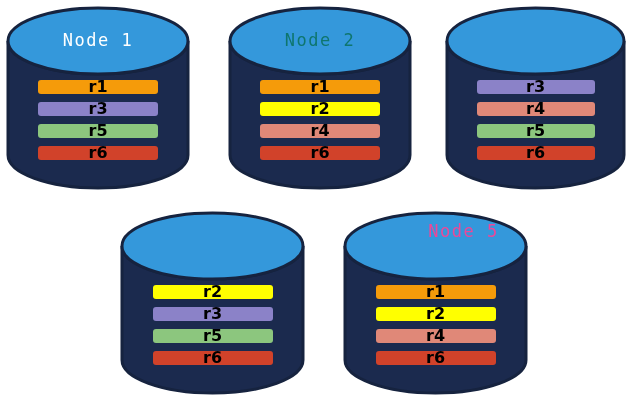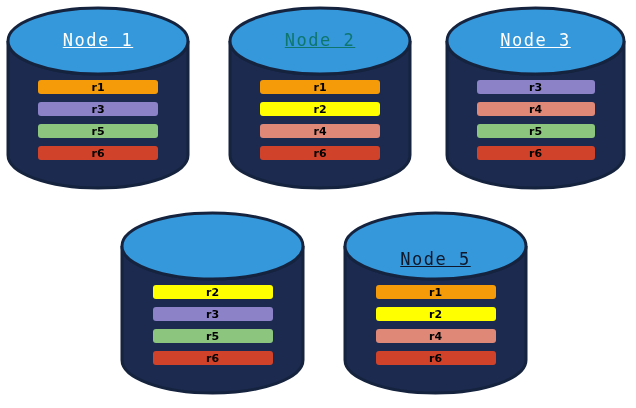--- a/index.html
+++ b/index.html
@@ -28,21 +28,20 @@
     position: absolute;
     left: 0;
     width: 100%;
     text-align: center;
     color: #ffffff;
     font-family: "DejaVu Sans Mono", "Liberation Mono", monospace;
     font-size: 17px;
     letter-spacing: 1.5px;
     white-space: pre;
     pointer-events: none;
-    text-decoration: underline;
   }
   .replica-stack {
     position: absolute;
     left: 0;
     width: 100%;
   }
   .replica {
     position: relative;
     height: 14px;
     border-radius: 3px;
@@ -50,21 +49,21 @@
     box-sizing: border-box;
     display: flex;
     align-items: center;
     justify-content: center;
   }
   .replica:last-child {
     margin-bottom: 16px;
   }
   .replica-label {
     font-family: "DejaVu Sans", "Liberation Sans", sans-serif;
-    font-size: 11px;
+    font-size: 16px;
     font-weight: bold;
     color: #000000;
     line-height: 1;
   }
 </style>
 </head>
 <body>
 
 <div id="canvas">
     <div class="node" style="left: 8px; top: 8px; width: 180px; height: 180px;">
@@ -107,21 +106,20 @@
         <div class="replica" style="background: rgb(209, 66, 42); width: 120px;">
           <span class="replica-label" style="color: rgb(0, 0, 0);">r6</span>
         </div>
       </div>
     </div>
     <div class="node" style="left: 447px; top: 8px; width: 177px; height: 180px;">
       <svg width="177" height="180" viewBox="0 0 177 180">
         <path d="M 0,33 L 0,147 A 88.5,33 0 0 0 177,147 L 177,33 A 88.5,33 0 0 1 0,33 Z" fill="#1B2A4E" stroke="#16233F" stroke-width="3"></path>
         <ellipse cx="88.5" cy="33" rx="88.5" ry="33" fill="#3498DB" stroke="#16233F" stroke-width="3"></ellipse>
       </svg>
-      <div class="node-label" style="top: 22px; color: rgb(255, 255, 255);">Node 3</div>
       <div class="replica-stack" style="top: 72px;">
         <div class="replica" style="background: rgb(139, 130, 200); width: 118px;">
           <span class="replica-label" style="color: rgb(0, 0, 0);">r3</span>
         </div>
         <div class="replica" style="background: rgb(224, 136, 120); width: 118px;">
           <span class="replica-label" style="color: rgb(0, 0, 0);">r4</span>
         </div>
         <div class="replica" style="background: rgb(140, 198, 126); width: 118px;">
           <span class="replica-label" style="color: rgb(0, 0, 0);">r5</span>
         </div>
@@ -148,21 +146,21 @@
         <div class="replica" style="background: rgb(209, 66, 42); width: 120px;">
           <span class="replica-label" style="color: rgb(0, 0, 0);">r6</span>
         </div>
       </div>
     </div>
     <div class="node" style="left: 345px; top: 213px; width: 181px; height: 180px;">
       <svg width="181" height="180" viewBox="0 0 181 180">
         <path d="M 0,33 L 0,147 A 90.5,33 0 0 0 181,147 L 181,33 A 90.5,33 0 0 1 0,33 Z" fill="#1B2A4E" stroke="#16233F" stroke-width="3"></path>
         <ellipse cx="90.5" cy="33" rx="90.5" ry="33" fill="#3498DB" stroke="#16233F" stroke-width="3"></ellipse>
       </svg>
-      <div class="node-label" style="top: 36px; color: #0f172a;">Node 5</div>
+      <div class="node-label" style="top: 8px; color: #ec4899; margin-left: 28px;">Node 5</div>
       <div class="replica-stack" style="top: 72px;">
         <div class="replica" style="background: rgb(245, 155, 10); width: 120px;">
           <span class="replica-label" style="color: rgb(0, 0, 0);">r1</span>
         </div>
         <div class="replica" style="background: rgb(255, 255, 0); width: 120px;">
           <span class="replica-label" style="color: rgb(0, 0, 0);">r2</span>
         </div>
         <div class="replica" style="background: rgb(224, 136, 120); width: 120px;">
           <span class="replica-label" style="color: rgb(0, 0, 0);">r4</span>
         </div>

